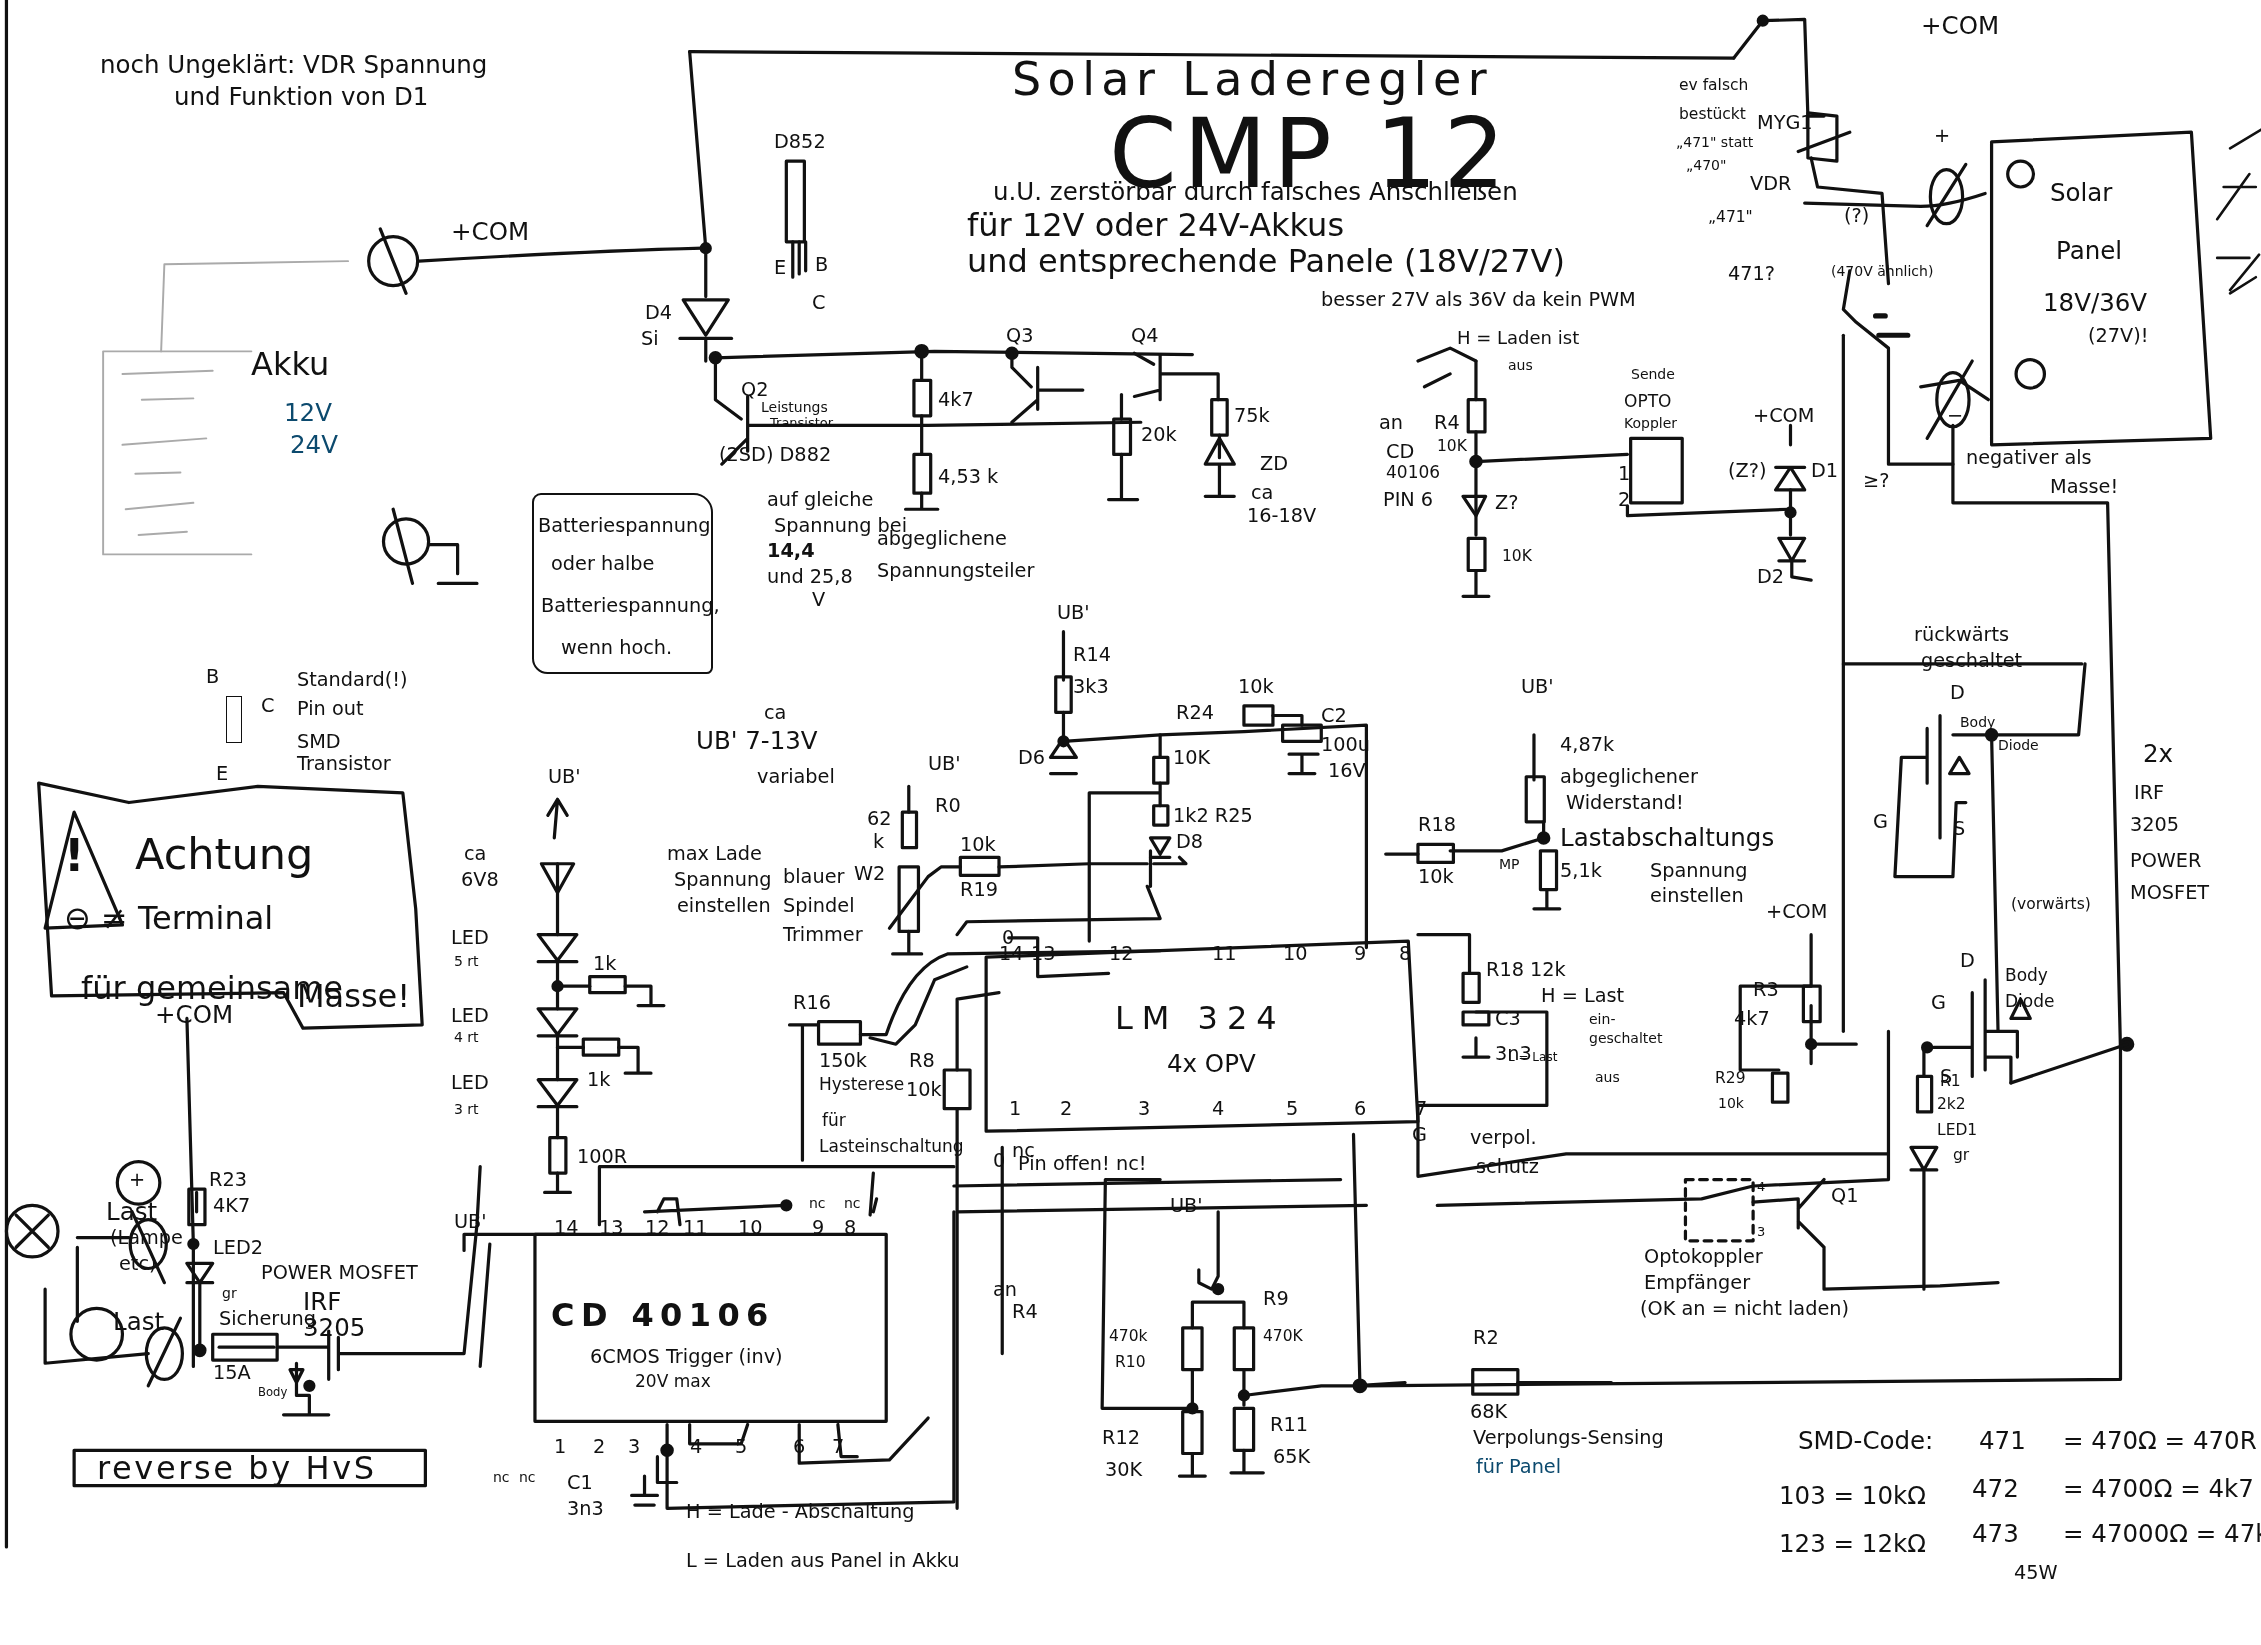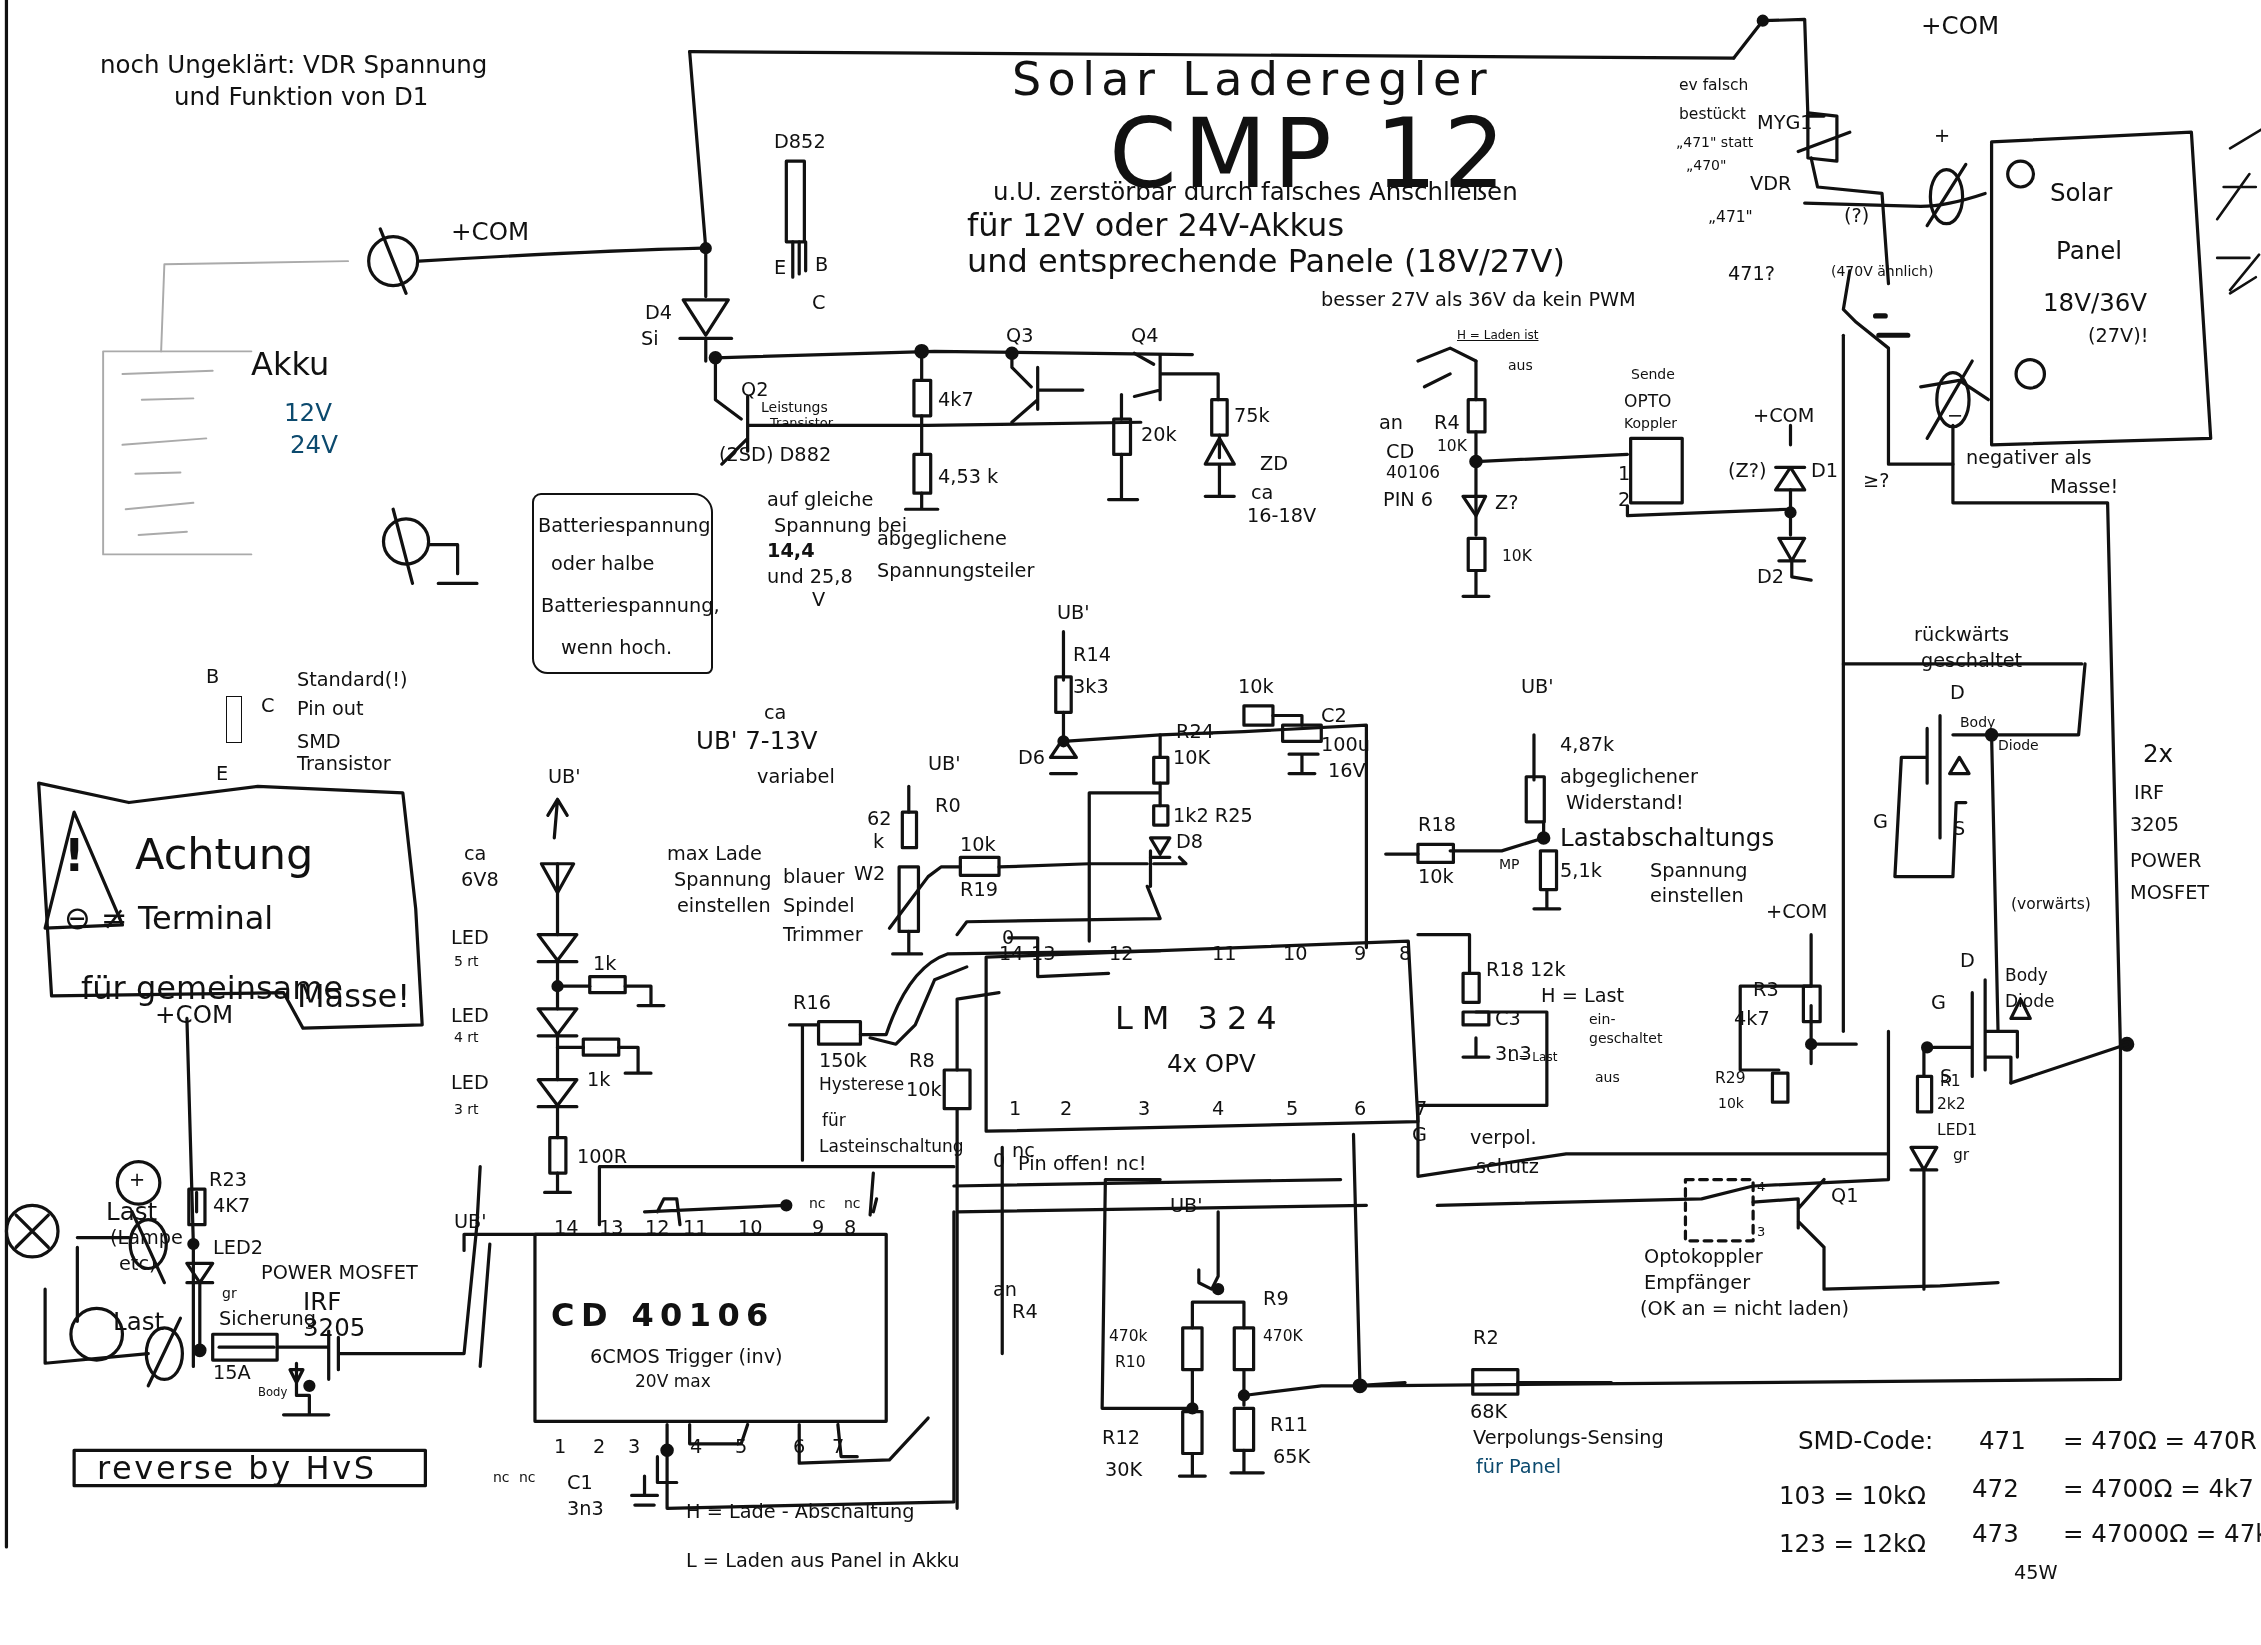--- a/index.html
+++ b/index.html
@@ -352,21 +352,21 @@
 <div class="t hand" style="left:819px;top:1076px;font-size:17px;">Hysterese</div>
 <div class="t hand" style="left:822px;top:1112px;font-size:17px;">für</div>
 <div class="t hand" style="left:819px;top:1138px;font-size:17px;">Lasteinschaltung</div>
 <div class="t hand s" style="left:909px;top:1051px;">R8</div>
 <div class="t hand s" style="left:906px;top:1080px;">10k</div>
 
 <div class="t hand s" style="left:1057px;top:603px;">UB'</div>
 <div class="t hand s" style="left:1073px;top:645px;">R14</div>
 <div class="t hand s" style="left:1073px;top:677px;">3k3</div>
 <div class="t hand s" style="left:1018px;top:748px;">D6</div>
-<div class="t hand s" style="left:1176px;top:722px;text-align:right;">R24</div>
+<div class="t hand s" style="left:1176px;top:703px;text-align:right;">R24</div>
 <div class="t hand s" style="left:1173px;top:748px;">10K</div>
 <div class="t hand s" style="left:1173px;top:806px;">1k2 R25</div>
 <div class="t hand s" style="left:1176px;top:832px;">D8</div>
 <div class="t hand s" style="left:1238px;top:677px;">10k</div>
 <div class="t hand s" style="left:1321px;top:706px;">C2</div>
 <div class="t hand s" style="left:1321px;top:735px;">100u</div>
 <div class="t hand s" style="left:1328px;top:761px;">16V</div>
 
 <div class="t hand l" style="left:1115px;top:1002px;letter-spacing:9px;">LM 324</div>
 <div class="t hand m" style="left:1167px;top:1051px;">4x OPV</div>
@@ -409,21 +409,21 @@
 <div class="t hand s" style="left:1495px;top:1009px;">C3</div>
 <div class="t hand s" style="left:1495px;top:1044px;">3n3</div>
 <div class="t hand s" style="left:1541px;top:986px;">H = Last</div>
 <div class="t hand" style="left:1589px;top:1012px;font-size:14px;">ein-</div>
 <div class="t hand" style="left:1589px;top:1031px;font-size:14px;">geschaltet</div>
 <div class="t hand" style="left:1508px;top:1051px;font-size:12px;">L = Last</div>
 <div class="t hand" style="left:1595px;top:1070px;font-size:14px;">aus</div>
 <div class="t hand s" style="left:1470px;top:1128px;">verpol.</div>
 <div class="t hand s" style="left:1476px;top:1157px;">schutz</div>
 
-<div class="t hand" style="left:1457px;top:329px;font-size:12px;text-decoration:underline;">H = Laden ist</div>
+<div class="t hand" style="left:1457px;top:329px;font-size:18px;">H = Laden ist</div>
 <div class="t hand" style="left:1508px;top:358px;font-size:14px;">aus</div>
 <div class="t hand s" style="left:1379px;top:413px;">an</div>
 <div class="t hand s" style="left:1386px;top:442px;">CD</div>
 <div class="t hand" style="left:1386px;top:464px;font-size:17px;">40106</div>
 <div class="t hand s" style="left:1383px;top:490px;">PIN 6</div>
 <div class="t hand s" style="left:1434px;top:413px;">R4</div>
 <div class="t hand" style="left:1437px;top:438px;font-size:15.5px;">10K</div>
 <div class="t hand s" style="left:1495px;top:493px;">Z?</div>
 <div class="t hand" style="left:1502px;top:548px;font-size:15.5px;">10K</div>
 <div class="t hand" style="left:1631px;top:367px;font-size:14px;">Sende</div>

